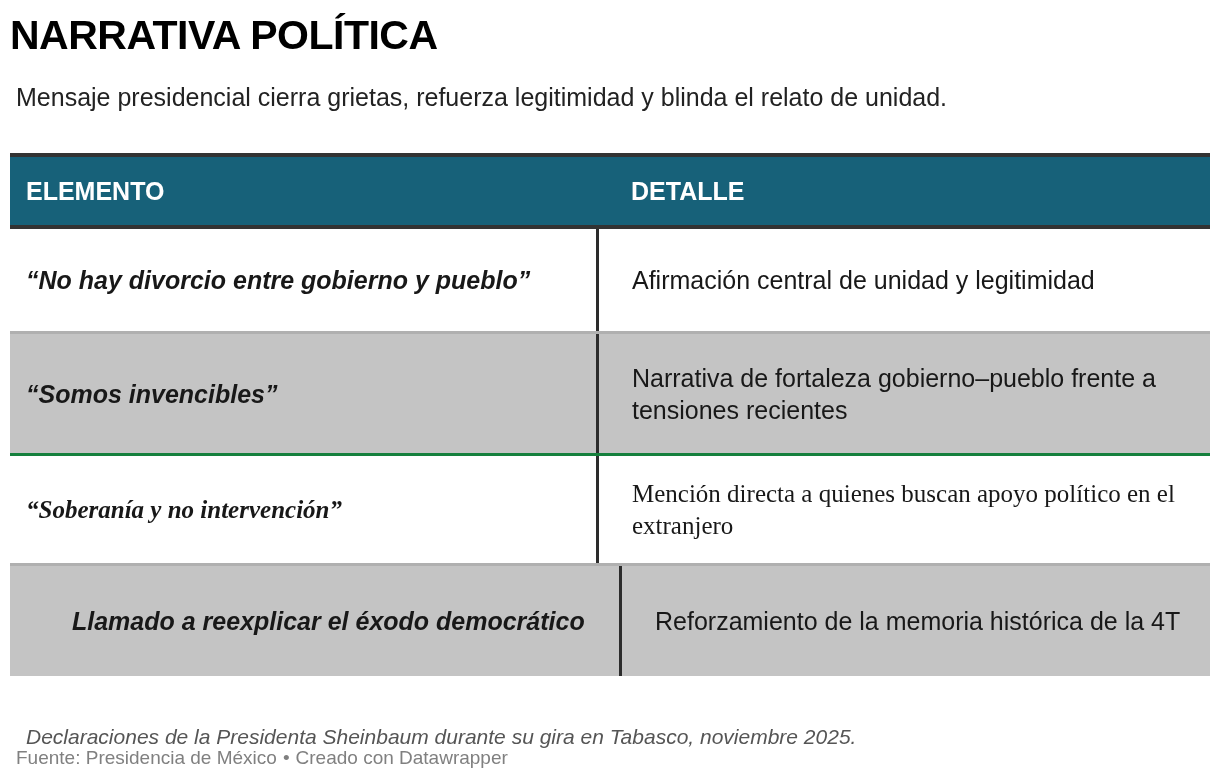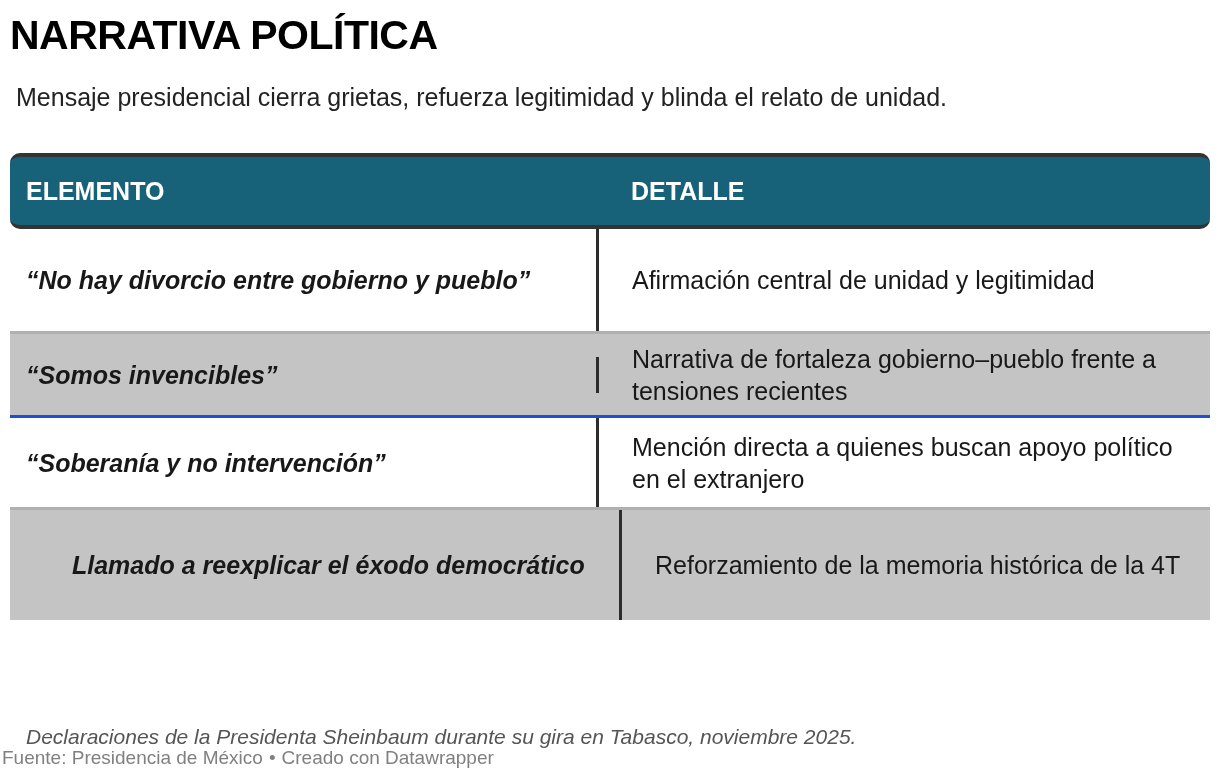--- a/index.html
+++ b/index.html
@@ -44,21 +44,20 @@
     .thead {
       height: 68px;
       background: #176179;
       border-top: 4px solid #333333;
       border-bottom: 4px solid #333333;
       display: flex;
       align-items: center;
       color: #ffffff;
       font-weight: bold;
       font-size: 25px;
-      border-radius: 10px;
     }
     .thead .th {
       box-sizing: border-box;
       padding-left: 16px;
     }
     .thead .th.col1 { width: 605px; }
     .thead .th.col2 { width: 595px; }
     .row {
       display: flex;
       box-sizing: border-box;
@@ -82,36 +81,36 @@
     .row .cell.col2 {
       width: 611px;
       padding: 0 24px 0 33px;
       font-size: 25px;
       line-height: 32px;
       color: #181818;
     }
     .row.white { background: #ffffff; }
     .row.gray { background: #c4c4c4; }
     .row.r1 { height: 102px; }
-    .row.r2 { height: 84px; border-top: 3px solid #b0b0b0; align-items: center; }
-    .row.r3 { height: 92px; border-top: 3px solid #1d4ed8; }
+    .row.r2 { height: 122px; border-top: 3px solid #b0b0b0; }
+    .row.r3 { height: 110px; border-top: 3px solid #15803d; font-family: Liberation Serif, serif; }
     .row.r4 { height: 113px; border-top: 3px solid #b0b0b0; padding-left: 46px; }
     .note {
       position: absolute;
       left: 10px;
       top: 706px;
       font-size: 21px;
       font-style: italic;
       color: #555555;
       line-height: 30px;
       margin: 16px;
     }
     .source {
       position: absolute;
-      left: 2px;
+      left: 16px;
       top: 743px;
       font-size: 19px;
       color: #808080;
       line-height: 30px;
       margin: 0;
     }
     .source .sep { padding: 0 6px; }
   </style>
 </head>
 <body>

